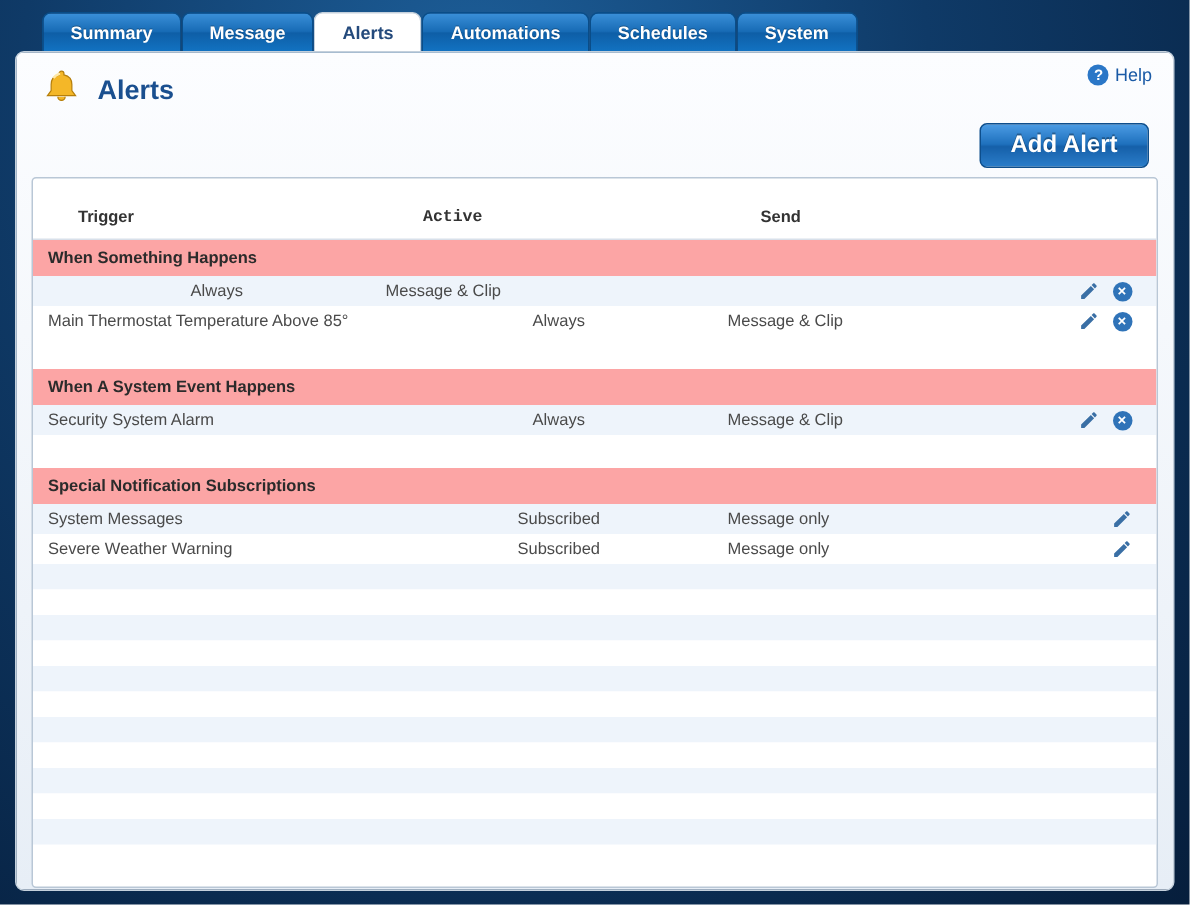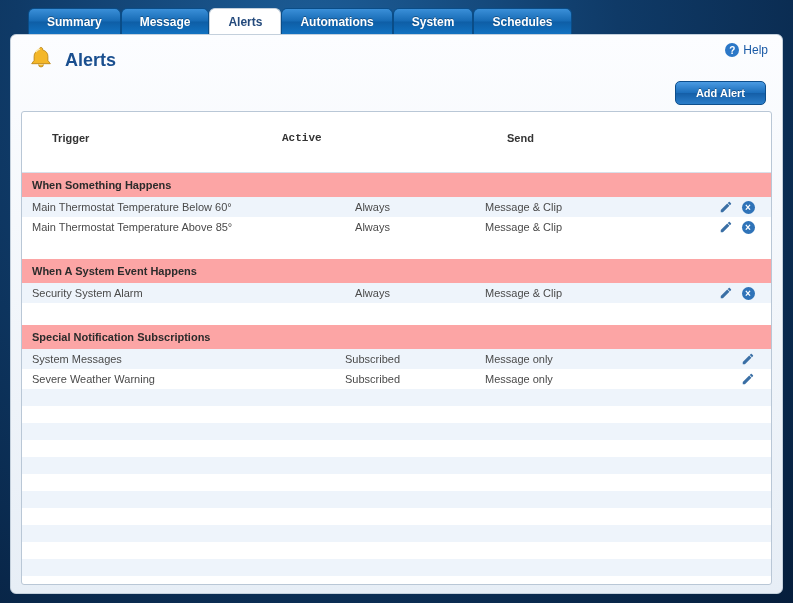--- a/index.html
+++ b/index.html
@@ -48,32 +48,32 @@
   width: 14px; height: 14px; border-radius: 50%;
   background: #2b77c7; color: #fff; font-size: 10px; font-weight: bold;
   display: inline-flex; align-items: center; justify-content: center;
 }
 .title { display: flex; align-items: center; gap: 10px; margin: 2px 0 6px 6px; }
 .bell-icon { width: 28px; height: 26px; }
 .title-text { color: #1a4f8f; font-size: 18px; font-weight: bold; }
 .add-btn-row { display: flex; justify-content: flex-end; padding-right: 6px; margin-bottom: 6px; }
 .add-btn {
   background: linear-gradient(#4b9be3, #1d6fbc 48%, #155fa8 52%, #2a7dc9);
-  color: #fff; font-size: 11px; font-weight: bold;
+  color: #fff; font-size: 16px; font-weight: bold;
   border: 1px solid #0d4e8c; border-radius: 5px;
   padding: 5px 20px; cursor: pointer;
   text-shadow: 0 -1px 0 rgba(0,0,0,.3);
 }
 .grid-shell {
   border: 1px solid #b9c7d6; border-radius: 3px;
   background: #fff;
   height: 474px;
   overflow: hidden;
   position: relative;
-  display: flex; flex-direction: column; gap: 20px;
+  display: flex; flex-direction: column;
 }
 .headers {
   display: flex; align-items: flex-end;
   font-size: 11px; font-weight: bold; color: #333;
   padding: 20px 30px 8px 30px;
 }
 .col-trigger { width: 230px; }
 .col-active  { width: 225px; font-family: Liberation Mono, monospace; }
 .col-send    { width: 150px; }
 .col-actions { flex: 1; }
@@ -113,22 +113,22 @@
 .spacer { background: #fff; height: 22px; }
 </style>
 </head>
 <body>
 
 <div class="tabbar">
     <div class="tab">Summary</div>
     <div class="tab">Message</div>
     <div class="tab active">Alerts</div>
     <div class="tab">Automations</div>
+    <div class="tab">Schedules</div>
     <div class="tab">System</div>
-    <div class="tab">Schedules</div>
   </div>
 
 <div class="panel">
 
   <div class="help">
     <span class="qmark">?</span>
     <span>Help</span>
   </div>
 
   <div class="title">
@@ -150,21 +150,20 @@
     <div class="headers">
       <div class="col-trigger">Trigger</div>
       <div class="col-active">Active</div>
       <div class="col-send">Send</div>
       <div class="col-actions"></div>
     </div>
     <div class="scrollwrap">
       <div class="rows">
           <div class="section-head">When Something Happens</div>
           <div class="row alt0">
-            <div class="rtrigger">Main Thermostat Temperature Below 60°</div>
             <div class="ractive">Always</div>
             <div class="rsend">Message &amp; Clip</div>
             <div class="ractions">
               <span class="icon-btn">
                 <svg width="14" height="14" viewBox="0 0 16 16">
                   <path d="M2 11.5V14h2.5l7.4-7.4-2.5-2.5L2 11.5zM13.7 4.8c.3-.3.3-.7 0-1l-1.5-1.5c-.3-.3-.7-.3-1 0l-1.2 1.2 2.5 2.5 1.2-1.2z" fill="#3a6fa5"></path>
                 </svg>
               </span>
               <span class="icon-btn">
                 <span class="del-circle">×</span>

